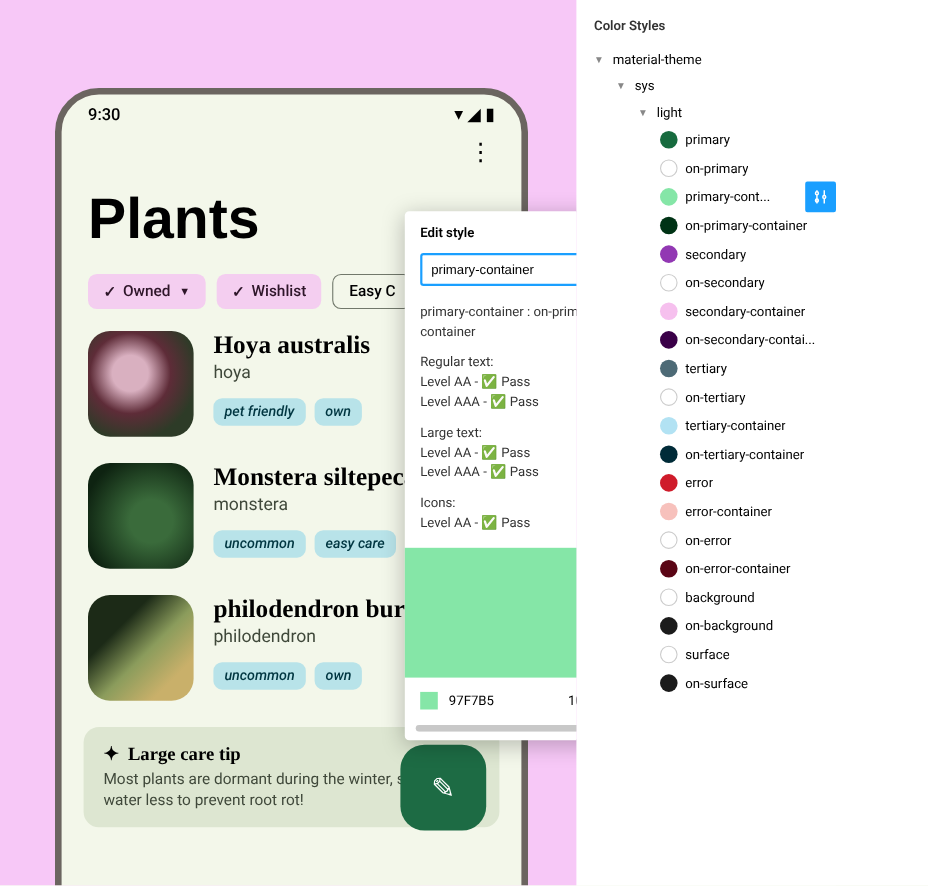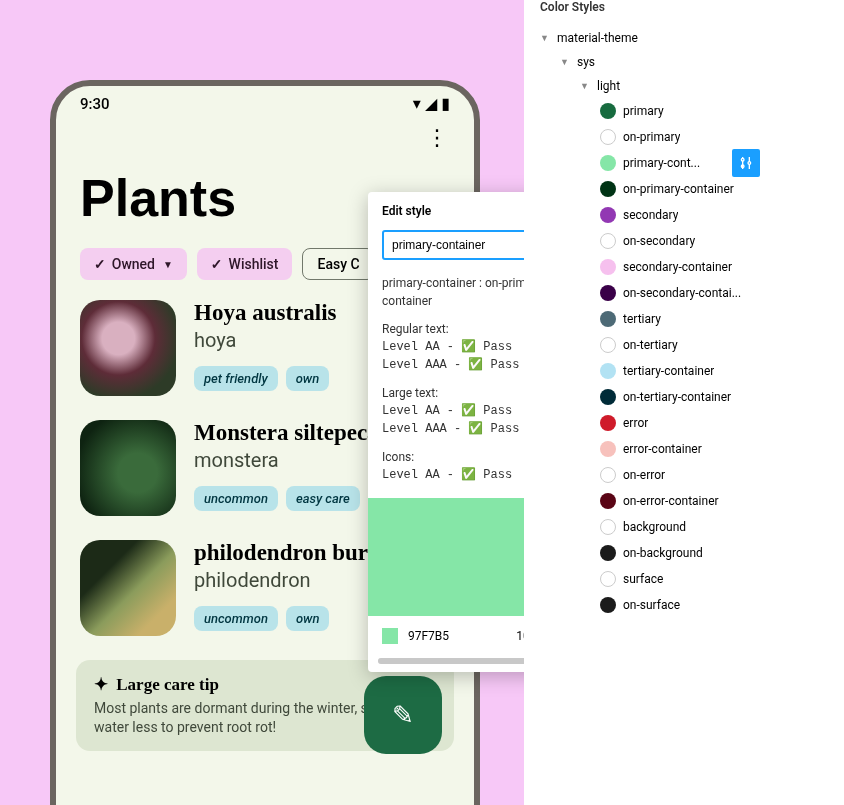--- a/index.html
+++ b/index.html
@@ -27,53 +27,53 @@
 .chip.outline { border: 1px solid #71786b; background: transparent; }
 .chip .check { font-weight: bold; }
 .chip .caret { font-size: 10px; margin-left: 2px; }
 
 .plant-row { display: flex; gap: 18px; padding: 0 24px 24px; }
 .plant-img { width: 96px; height: 96px; border-radius: 20px; flex-shrink: 0; }
 .plant-row:nth-of-type(1) .plant-img { background: radial-gradient(circle at 40% 40%, #d9b0c0 20%, #5e2c38 45%, #2d3b27 75%); }
 .plant-row:nth-of-type(2) .plant-img { background: radial-gradient(circle at 60% 55%, #3a6b3b 25%, #0e2311 80%); }
 .plant-row:nth-of-type(3) .plant-img { background: linear-gradient(135deg, #1c2a17 30%, #8b9c5c 55%, #c9b06a 80%); }
 .plant-info h3 { font-family: Georgia, serif; font-size: 23px; font-weight: 700; margin-bottom: 2px; }
-.plant-info .sub { font-size: 20px; color: #3f483a; margin-bottom: 14px; }
+.plant-info .sub { font-size: 16px; color: #3f483a; margin-bottom: 14px; }
 .tags { display: flex; gap: 8px; font-style: italic; }
 .tag { background: #b8e3e9; color: #003641; padding: 5px 10px; border-radius: 8px; font-size: 13px; font-weight: 500; }
 
 .tip-card { margin: 0 20px; background: #dde6d1; border-radius: 14px; padding: 14px 18px; position: relative; }
 .tip-title { font-family: Georgia, serif; font-size: 17px; font-weight: 700; margin-bottom: 4px; display: flex; align-items: center; gap: 8px; }
 .tip-body { font-size: 14px; color: #3f483a; line-height: 1.35; padding-right: 60px; }
 .fab { position: absolute; right: 12px; top: 16px; width: 78px; height: 78px; background: #1d6b44; border-radius: 22px; display: flex; align-items: center; justify-content: center; color: #fff; font-size: 26px; }
 
 
 .popup {
   position: absolute; left: 368px; top: 192px; width: 236px; background: #fff;
   border-radius: 4px; box-shadow: 0 4px 20px rgba(0,0,0,0.25);
 }
 .popup-header { display: flex; justify-content: space-between; padding: 12px 14px 8px; font-size: 12px; font-weight: 600; }
 .popup-header .x { cursor: pointer; font-size: 16px; line-height: 12px; }
 .name-input { margin: 4px 14px 14px; }
 .name-input input { width: 100%; border: 2px solid #1a9fff; border-radius: 3px; padding: 6px 8px; font-size: 12px; outline: none; }
 .desc { padding: 0 14px 14px; font-size: 12px; color: #333; line-height: 1.5; }
 .desc .pair { margin-bottom: 10px; }
-.desc .pass { font-size: 12px; font-family: Liberation Mono, monospace; }
+.desc .pass { font-size: 12px; }
 .swatch-big { height: 118px; background: #85e6a7; }
 .props { padding: 12px 14px 6px; }
 .props-head { display: flex; justify-content: space-between; font-size: 12px; font-weight: 600; margin-bottom: 10px; }
 .prop-row { display: flex; align-items: center; gap: 10px; font-size: 12px; }
 .sw-sm { width: 16px; height: 16px; background: #85e6a7; }
 .prop-row .sp { flex: 1; }
 .eye { font-size: 14px; }
 .scroll-track { height: 6px; margin: 8px 10px; background: #eee; border-radius: 3px; }
 .scroll-thumb { width: 80%; height: 100%; background: #c8c8c8; border-radius: 3px; }
 
 
-.sidebar h4 { font-size: 12px; font-weight: 600; color: #333; padding: 0 4px 12px; }
+.sidebar h4 { font-size: 12px; font-weight: 600; color: #333; padding: 16px 4px 12px; }
 .tree { font-size: 12px; }
 .tree-row { display: flex; align-items: center; gap: 7px; padding: 5px 0; }
 .tree-row .sw { width: 16px; height: 16px; border-radius: 50%; flex-shrink: 0; }
 .tree-row .sw.ring { border: 1px solid #ccc; }
 .tree-row .arrow { color: #888; font-size: 9px; width: 10px; }
 .indent-0 { padding-left: 4px; }
 .indent-1 { padding-left: 24px; }
 .indent-2 { padding-left: 44px; }
 .indent-3 { padding-left: 64px; }
 .tree-row .label { white-space: nowrap; overflow: hidden; text-overflow: ellipsis; }

